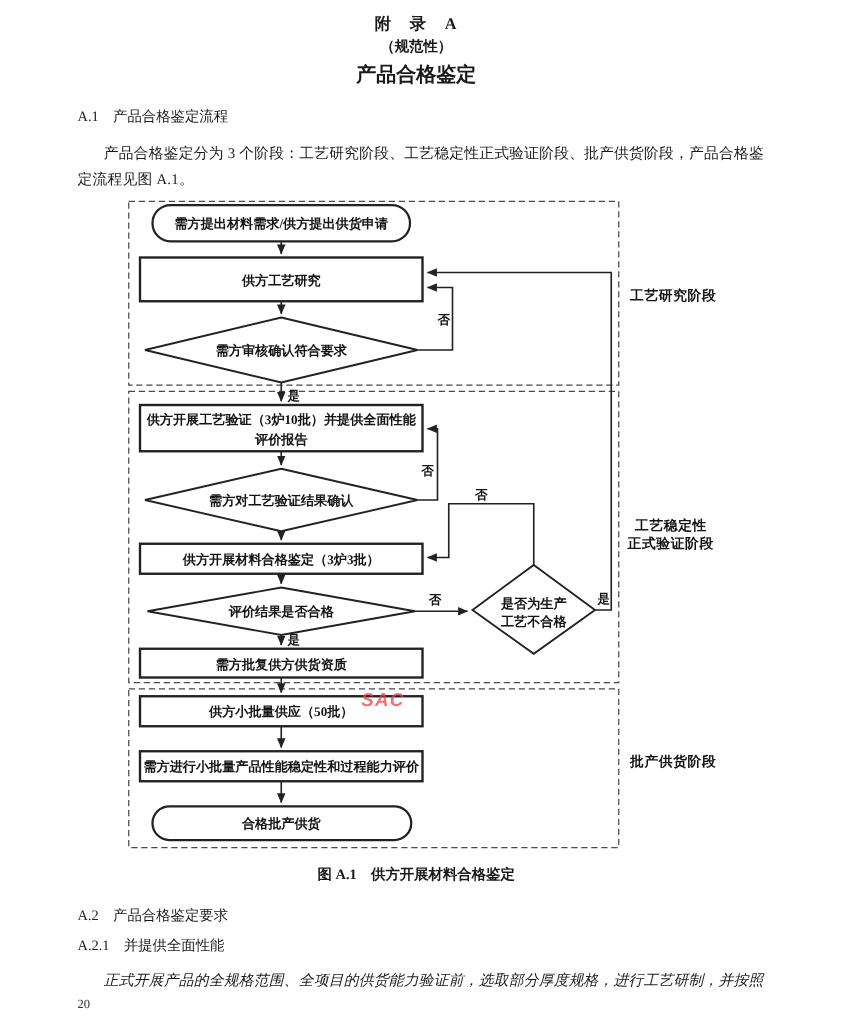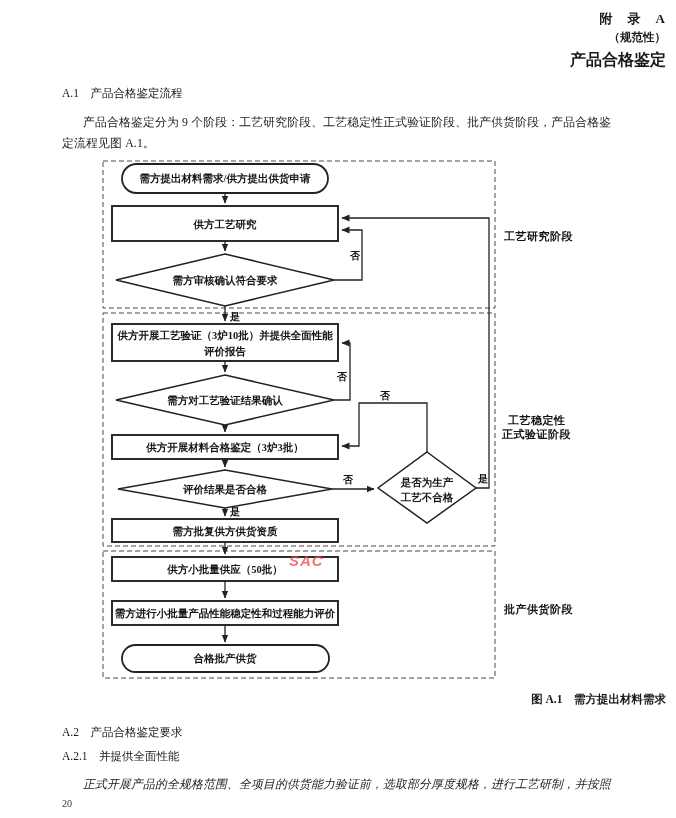--- a/index.html
+++ b/index.html
@@ -2,21 +2,21 @@
 <html><head>
 <meta charset="utf-8">
 <style>
   html,body{margin:0;padding:0;background:#e8e8e8;}
   .page{
     position:relative;width:676px;height:818px;background:#ffffff;
     font-family:"Liberation Serif","DejaVu Serif",serif;color:#1a1a1a;
     overflow:hidden;margin:0 auto;
   }
   .abs{position:absolute;}
-  .center-line{left:0;width:666px;text-align:right;}
+  .center-line{left:0;width:666px;text-align:center;}
   .bold{font-weight:bold;}
   .h-appendix{top:10px;font-size:13px;letter-spacing:1px;}
   .h-normative{top:30px;font-size:11.5px;}
   .h-subject{top:50px;font-size:16px;}
   .heading{left:62px;font-size:11.5px;font-weight:normal;white-space:nowrap;}
   .body-line{font-size:11.8px;white-space:nowrap;letter-spacing:0.2px;}
   .caption{top:692px;font-size:11.5px;font-weight:bold;}
   .pagenum{left:62px;top:798px;font-size:10px;color:#333;font-family:Liberation Serif, serif;}
   svg{position:absolute;left:0;top:0;}
   .shape{fill:#ffffff;stroke:#222222;}
@@ -37,21 +37,21 @@
 </head>
 <body>
 
 <div class="page">
 
   <div class="abs center-line bold h-appendix">附　录　A</div>
   <div class="abs center-line bold h-normative">（规范性）</div>
   <div class="abs center-line bold h-subject">产品合格鉴定</div>
 
   <div class="abs heading" style="top:86px;">A.1　产品合格鉴定流程</div>
-  <div class="abs body-line" style="left:83px;top:115px;">产品合格鉴定分为 9 个阶段：工艺研究阶段、工艺稳定性正式验证阶段、批产供货阶段，产品合格鉴</div>
+  <div class="abs body-line" style="left:83px;top:115px;">产品合格鉴定分为 3 个阶段：工艺研究阶段、工艺稳定性正式验证阶段、批产供货阶段，产品合格鉴</div>
   <div class="abs body-line" style="left:62px;top:136px;">定流程见图 A.1。</div>
 
   <svg width="676" height="818" viewBox="0 0 676 818">
     <defs>
       <marker id="arw" markerWidth="9" markerHeight="8" refX="7.5" refY="4" orient="auto" markerUnits="userSpaceOnUse">
         <path d="M0,0.6 L8,4 L0,7.4 z" fill="#222222"></path>
       </marker>
     </defs>
 
     <rect class="dashedbox" x="103" y="161" width="392" height="147"></rect>
@@ -121,21 +121,21 @@
     <text class="fc-label" x="385" y="399" text-anchor="middle">否</text>
 
     <text class="fc-stage" x="504" y="240" text-anchor="start">工艺研究阶段</text>
     <text class="fc-stage" x="508" y="424" text-anchor="start">工艺稳定性</text>
     <text class="fc-stage" x="502" y="438" text-anchor="start">正式验证阶段</text>
     <text class="fc-stage" x="504" y="613" text-anchor="start">批产供货阶段</text>
   </svg>
 
   <div class="abs watermark">SAC</div>
 
-  <div class="abs center-line caption">图 A.1　需方提出材料需求</div>
+  <div class="abs center-line caption">图 A.1　供方开展材料合格鉴定</div>
 
   <div class="abs heading" style="top:725px;">A.2　产品合格鉴定要求</div>
   <div class="abs heading" style="top:749px;">A.2.1　并提供全面性能</div>
   <div class="abs body-line" style="left:83px;top:777px;font-style:italic;">正式开展产品的全规格范围、全项目的供货能力验证前，选取部分厚度规格，进行工艺研制，并按照</div>
 
   <div class="abs pagenum">20</div>
 
 </div>
 
 </body></html>

